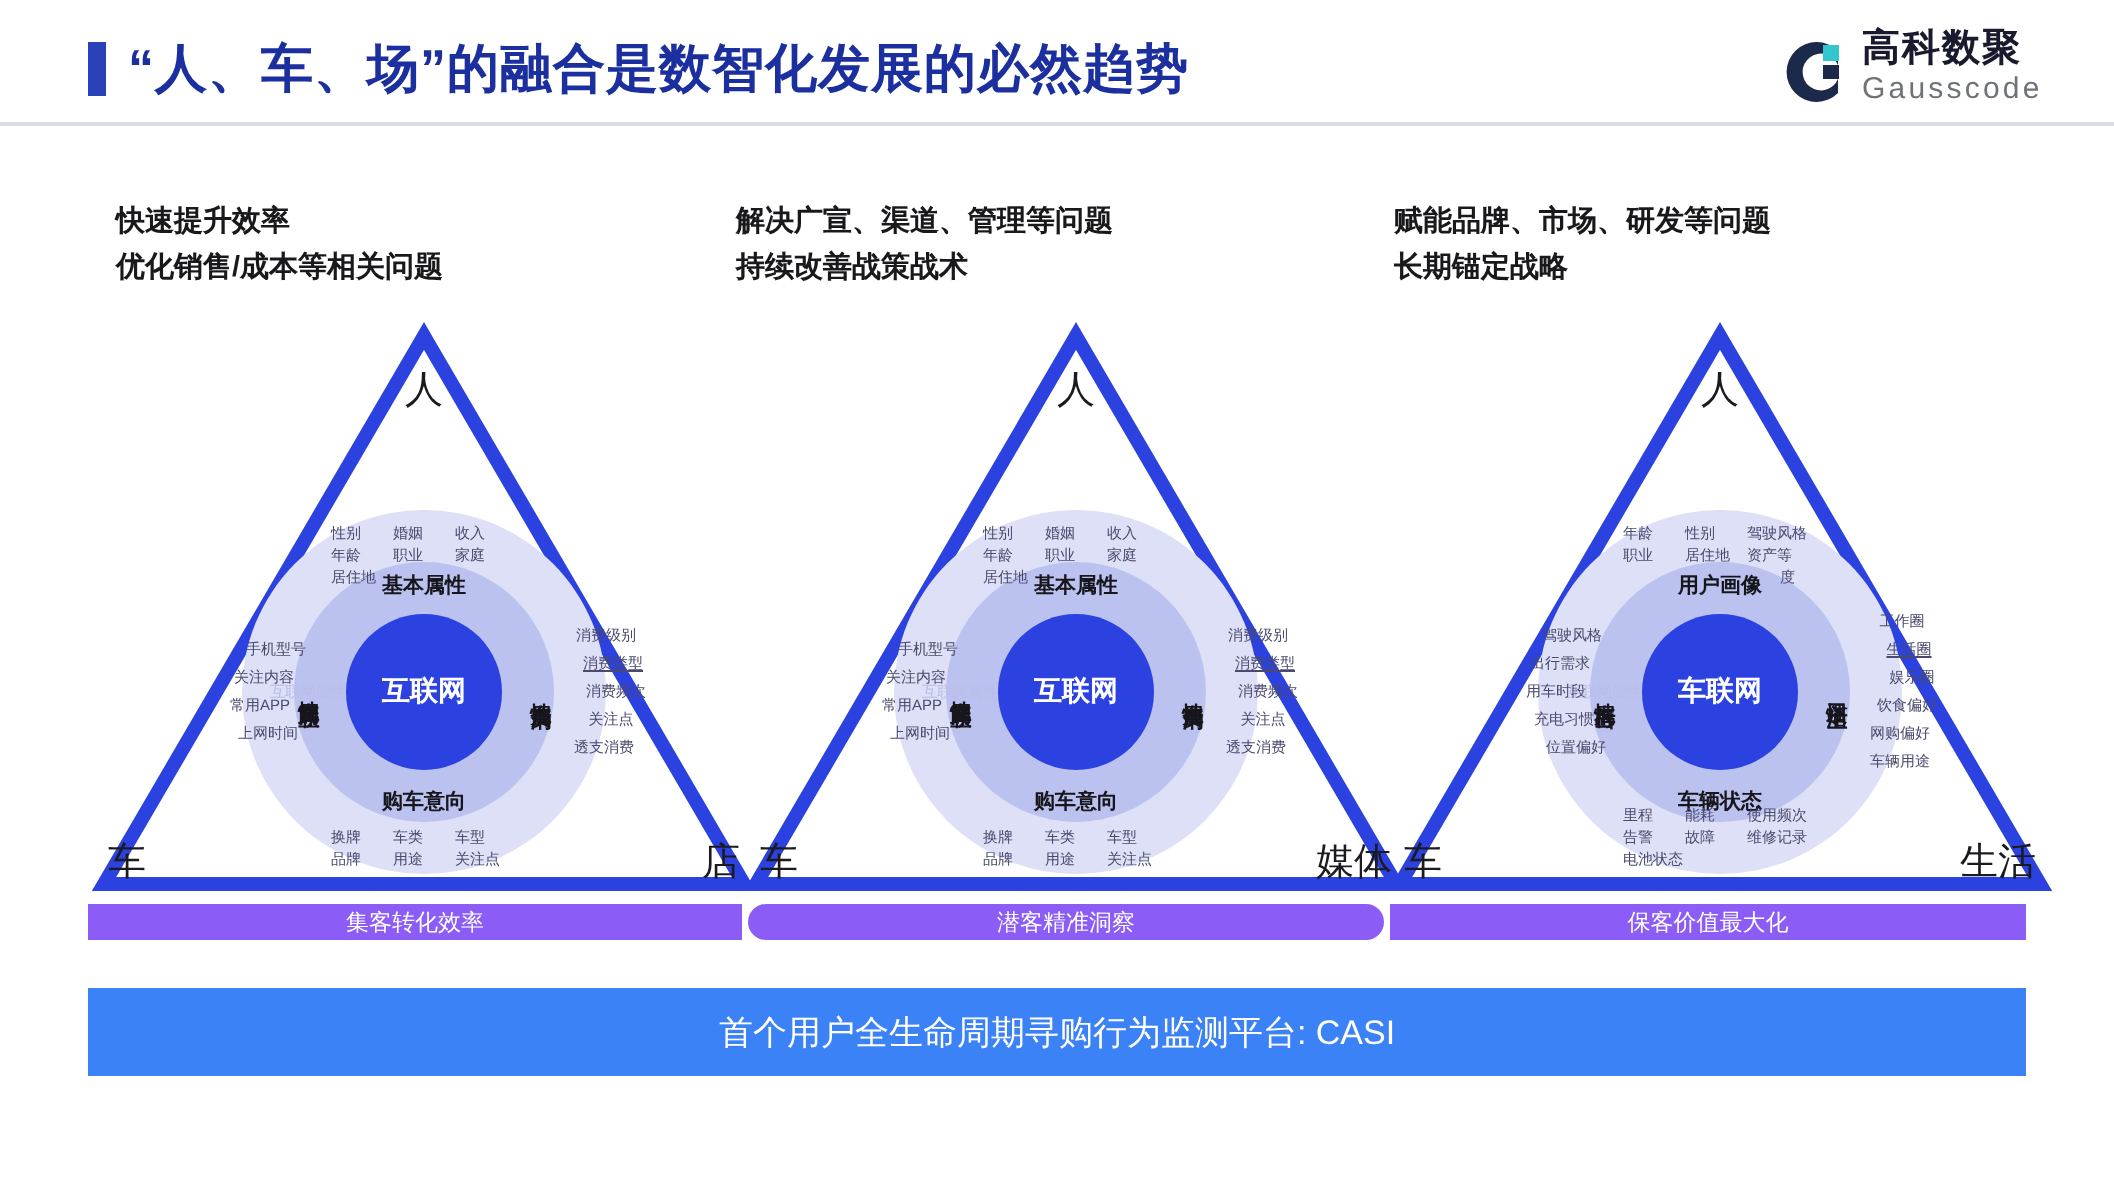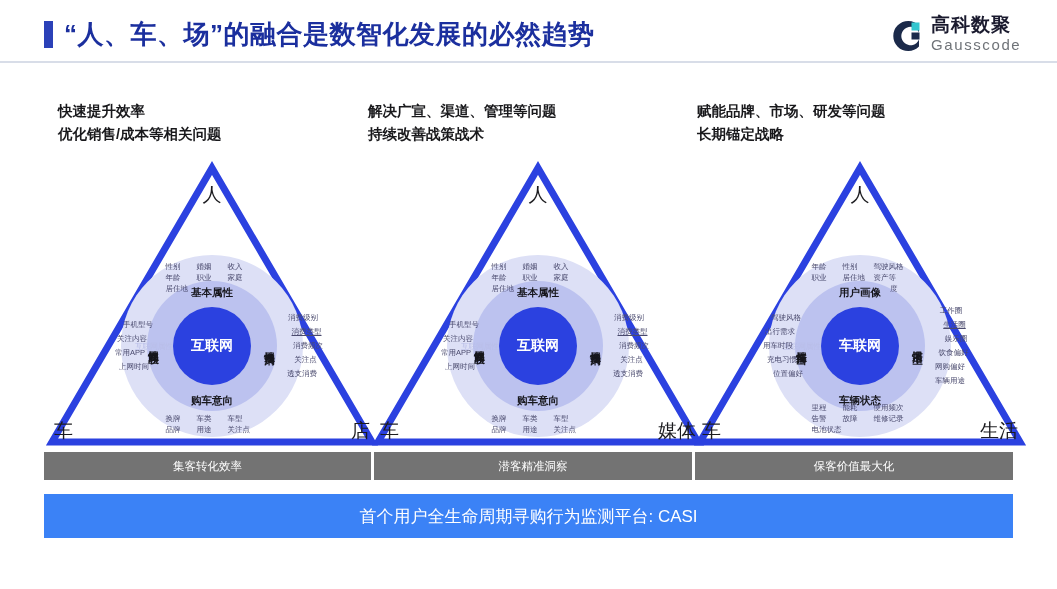--- a/index.html
+++ b/index.html
@@ -230,31 +230,31 @@
     font-size: 8px;
     color: #b9bee8;
     white-space: nowrap;
     letter-spacing: -0.5px;
   }
 
   
   .stage-bar {
     position: absolute;
     top: 452px;
-    height: 28px;
-    background: #737373;
+    height: 18px;
+    background: #8b5cf6;
     color: #ffffff;
     font-size: 11.5px;
     display: flex;
     align-items: center;
     justify-content: center;
     white-space: nowrap;
   }
   #stage-bar-0 { left: 44px;  width: 327px; }
-  #stage-bar-1 { left: 374px; width: 318px; }
+  #stage-bar-1 { left: 374px; width: 318px; border-radius: 13px; }
   #stage-bar-2 { left: 695px; width: 318px; }
 
   
   #footer-bar {
     position: absolute;
     left: 44px; top: 494px;
     width: 969px; height: 44px;
     background: #3b82f6;
     color: #ffffff;
     font-size: 17px;

